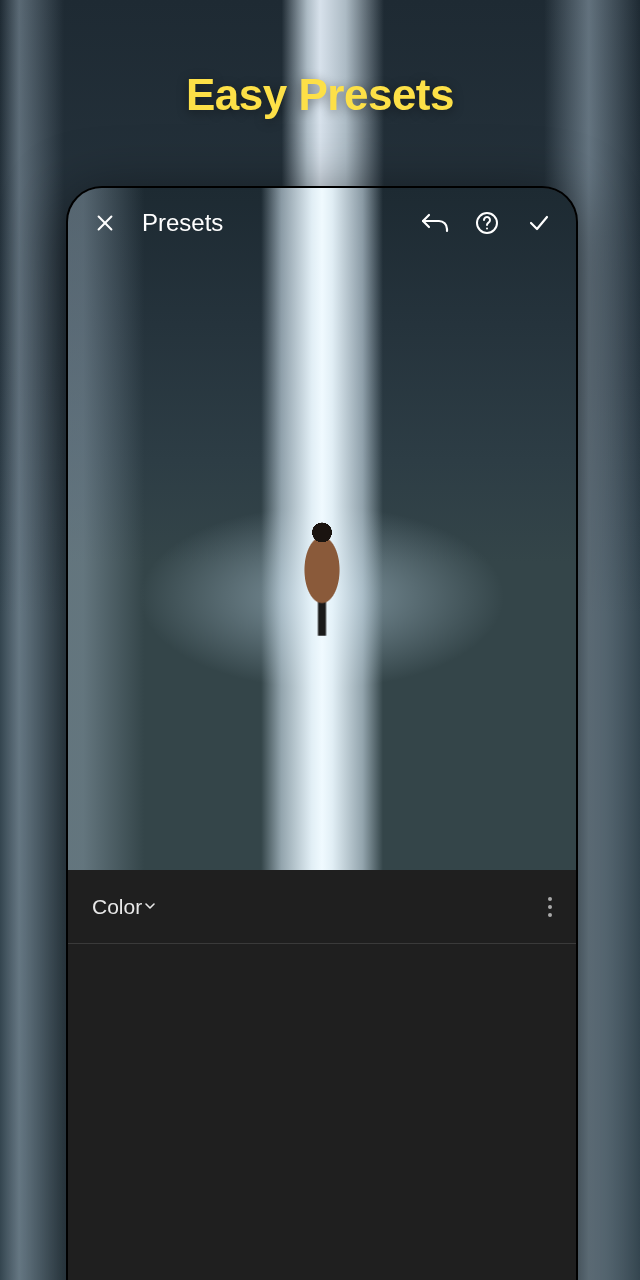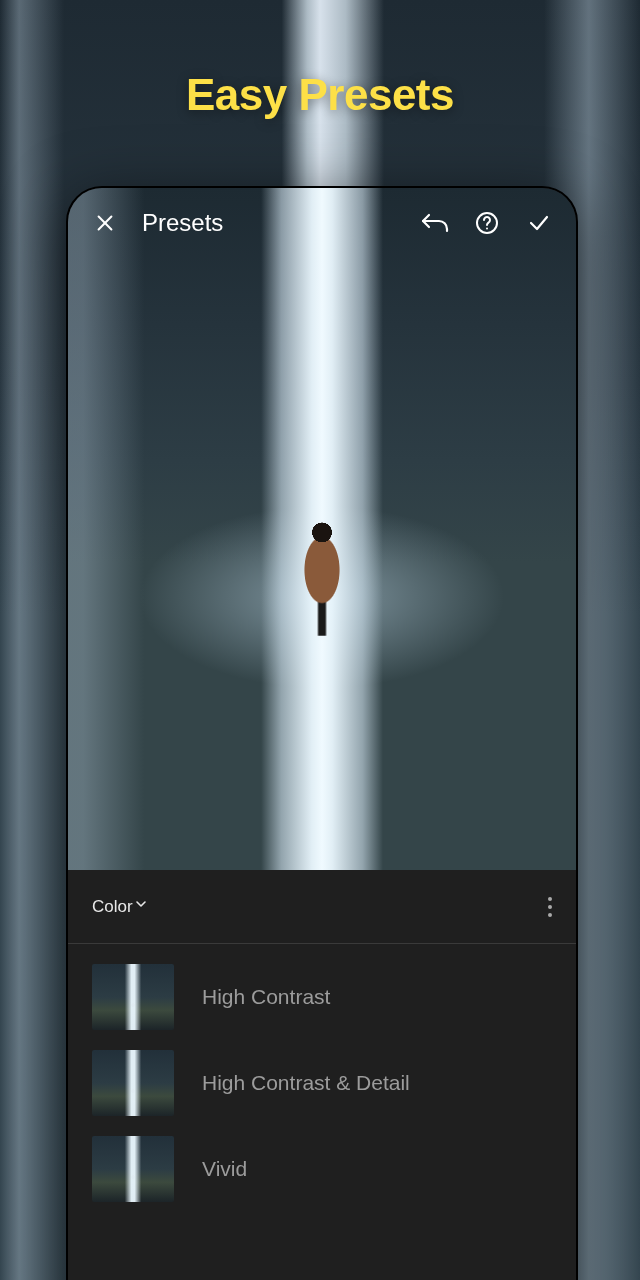--- a/index.html
+++ b/index.html
@@ -107,21 +107,21 @@
 
 .panel-header {
   height: 74px;
   display: flex;
   align-items: center;
   padding: 0 24px;
   border-bottom: 1px solid #3a3a3a;
   color: #e8e8e8;
 }
 .panel-header .category {
-  font-size: 17px;
+  font-size: 21px;
   display: flex;
   align-items: center;
 }
 .panel-header .spacer { flex: 1; }
 .dots { display:flex; flex-direction:column; gap:4px; }
 .dots span { width:4px; height:4px; border-radius:50%; background:#aaa; }
 
 .preset-list { padding: 10px 0 0 0; }
 .preset-row {
   display:flex;
@@ -195,29 +195,15 @@
         </span>
       </div>
       <div class="spacer"></div>
       <div class="dots">
           <span></span>
           <span></span>
           <span></span>
         </div>
     </div>
 
-    <div class="preset-list">
-      <div class="preset-row">
-        <div class="thumb"></div>
-        <div class="preset-label">High Contrast</div>
-      </div>
-      <div class="preset-row">
-        <div class="thumb"></div>
-        <div class="preset-label">High Contrast &amp; Detail</div>
-      </div>
-      <div class="preset-row">
-        <div class="thumb"></div>
-        <div class="preset-label">Vivid</div>
-      </div>
-    </div>
   </div>
 
 </div>
 
 </body></html>

